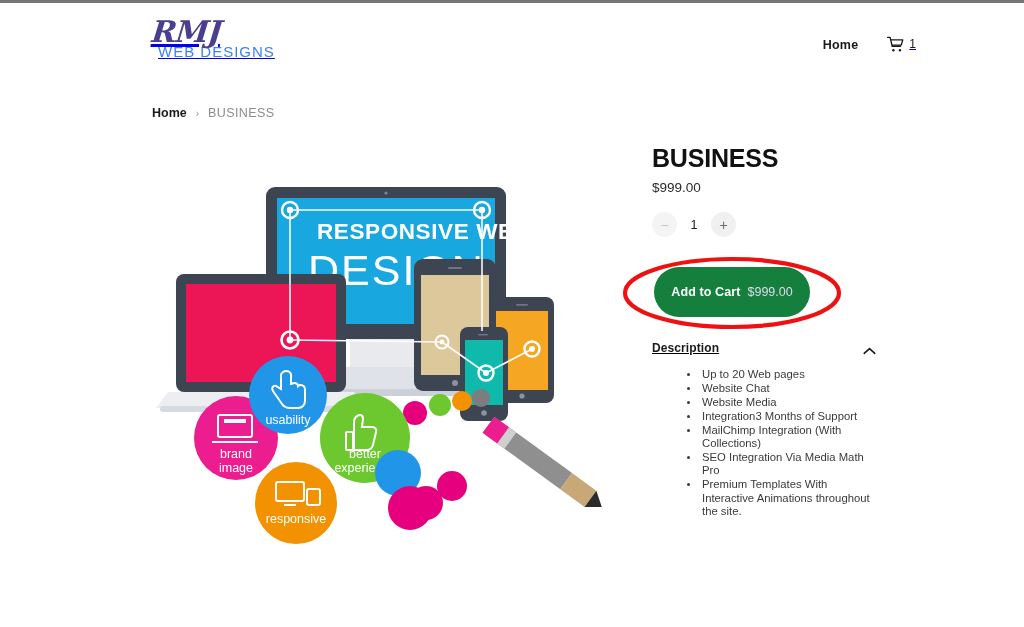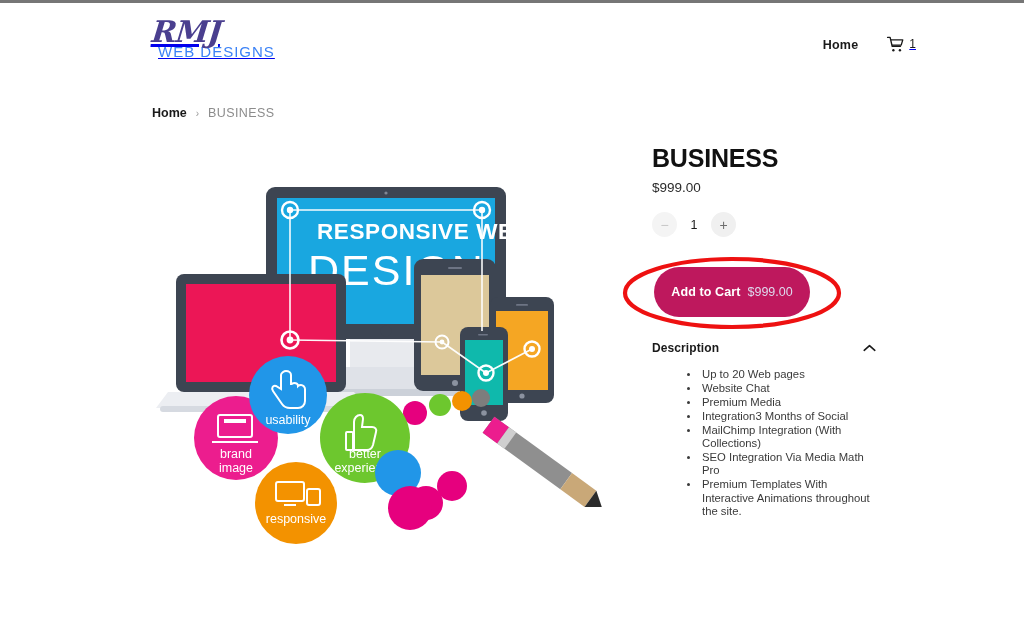--- a/index.html
+++ b/index.html
@@ -139,39 +139,40 @@
   .annotation-ellipse {
     position: absolute; left: 0; top: 0;
     width: 224px; height: 76px;
     pointer-events: none;
   }
   .add-to-cart-btn {
     position: absolute; left: 34px; top: 12px;
     width: 156px; height: 50px;
     border: none;
     border-radius: 25px;
-    background: #be185d;
+    background: #15803d;
     color: #ffffff;
     font-family: "Liberation Sans", sans-serif;
     font-size: 12.5px;
     cursor: pointer;
     display: flex; align-items: center; justify-content: center; gap: 7px;
     padding: 0;
   }
   .atc-label { font-weight: bold; letter-spacing: 0.1px; }
   .atc-price { color: #ded9ee; font-weight: normal; }
 
   
   .description-section {
     position: absolute; left: 652px; top: 338px; width: 224px;
   }
   .accordion-head {
-    display: flex; align-items: center; justify-content: space-between;
+    display: flex; align-items: flex-end; justify-content: space-between;
     padding-bottom: 10px;
     cursor: pointer;
+    text-decoration: underline;
   }
   .accordion-title {
     font-size: 12px;
     font-weight: bold;
     color: #1a1a1a;
     letter-spacing: 0.1px;
   }
   .chevron { width: 13px; height: 8px; display: block; }
   .desc-list {
     list-style: disc;
@@ -353,21 +354,21 @@
   <div class="description-section">
     <div class="accordion-head">
       <span class="accordion-title">Description</span>
       <svg class="chevron" viewBox="0 0 13 8">
         <path d="M1.2 6.3 L6.5 1.6 L11.8 6.3" fill="none" stroke="#1a1a1a" stroke-width="1.6" stroke-linecap="round" stroke-linejoin="round"></path>
       </svg>
     </div>
     <ul class="desc-list">
       <li>Up to 20 Web pages</li>
       <li>Website Chat</li>
-      <li>Premium Media</li>
-      <li>Integration3 Months of Social</li>
+      <li>Website Media</li>
+      <li>Integration3 Months of Support</li>
       <li>MailChimp Integration (With Collections)</li>
       <li>SEO Integration Via Media Math Pro</li>
       <li>Premium Templates With Interactive Animations throughout the site.</li>
     </ul>
   </div>
 
 </div>
 
 </body></html>

